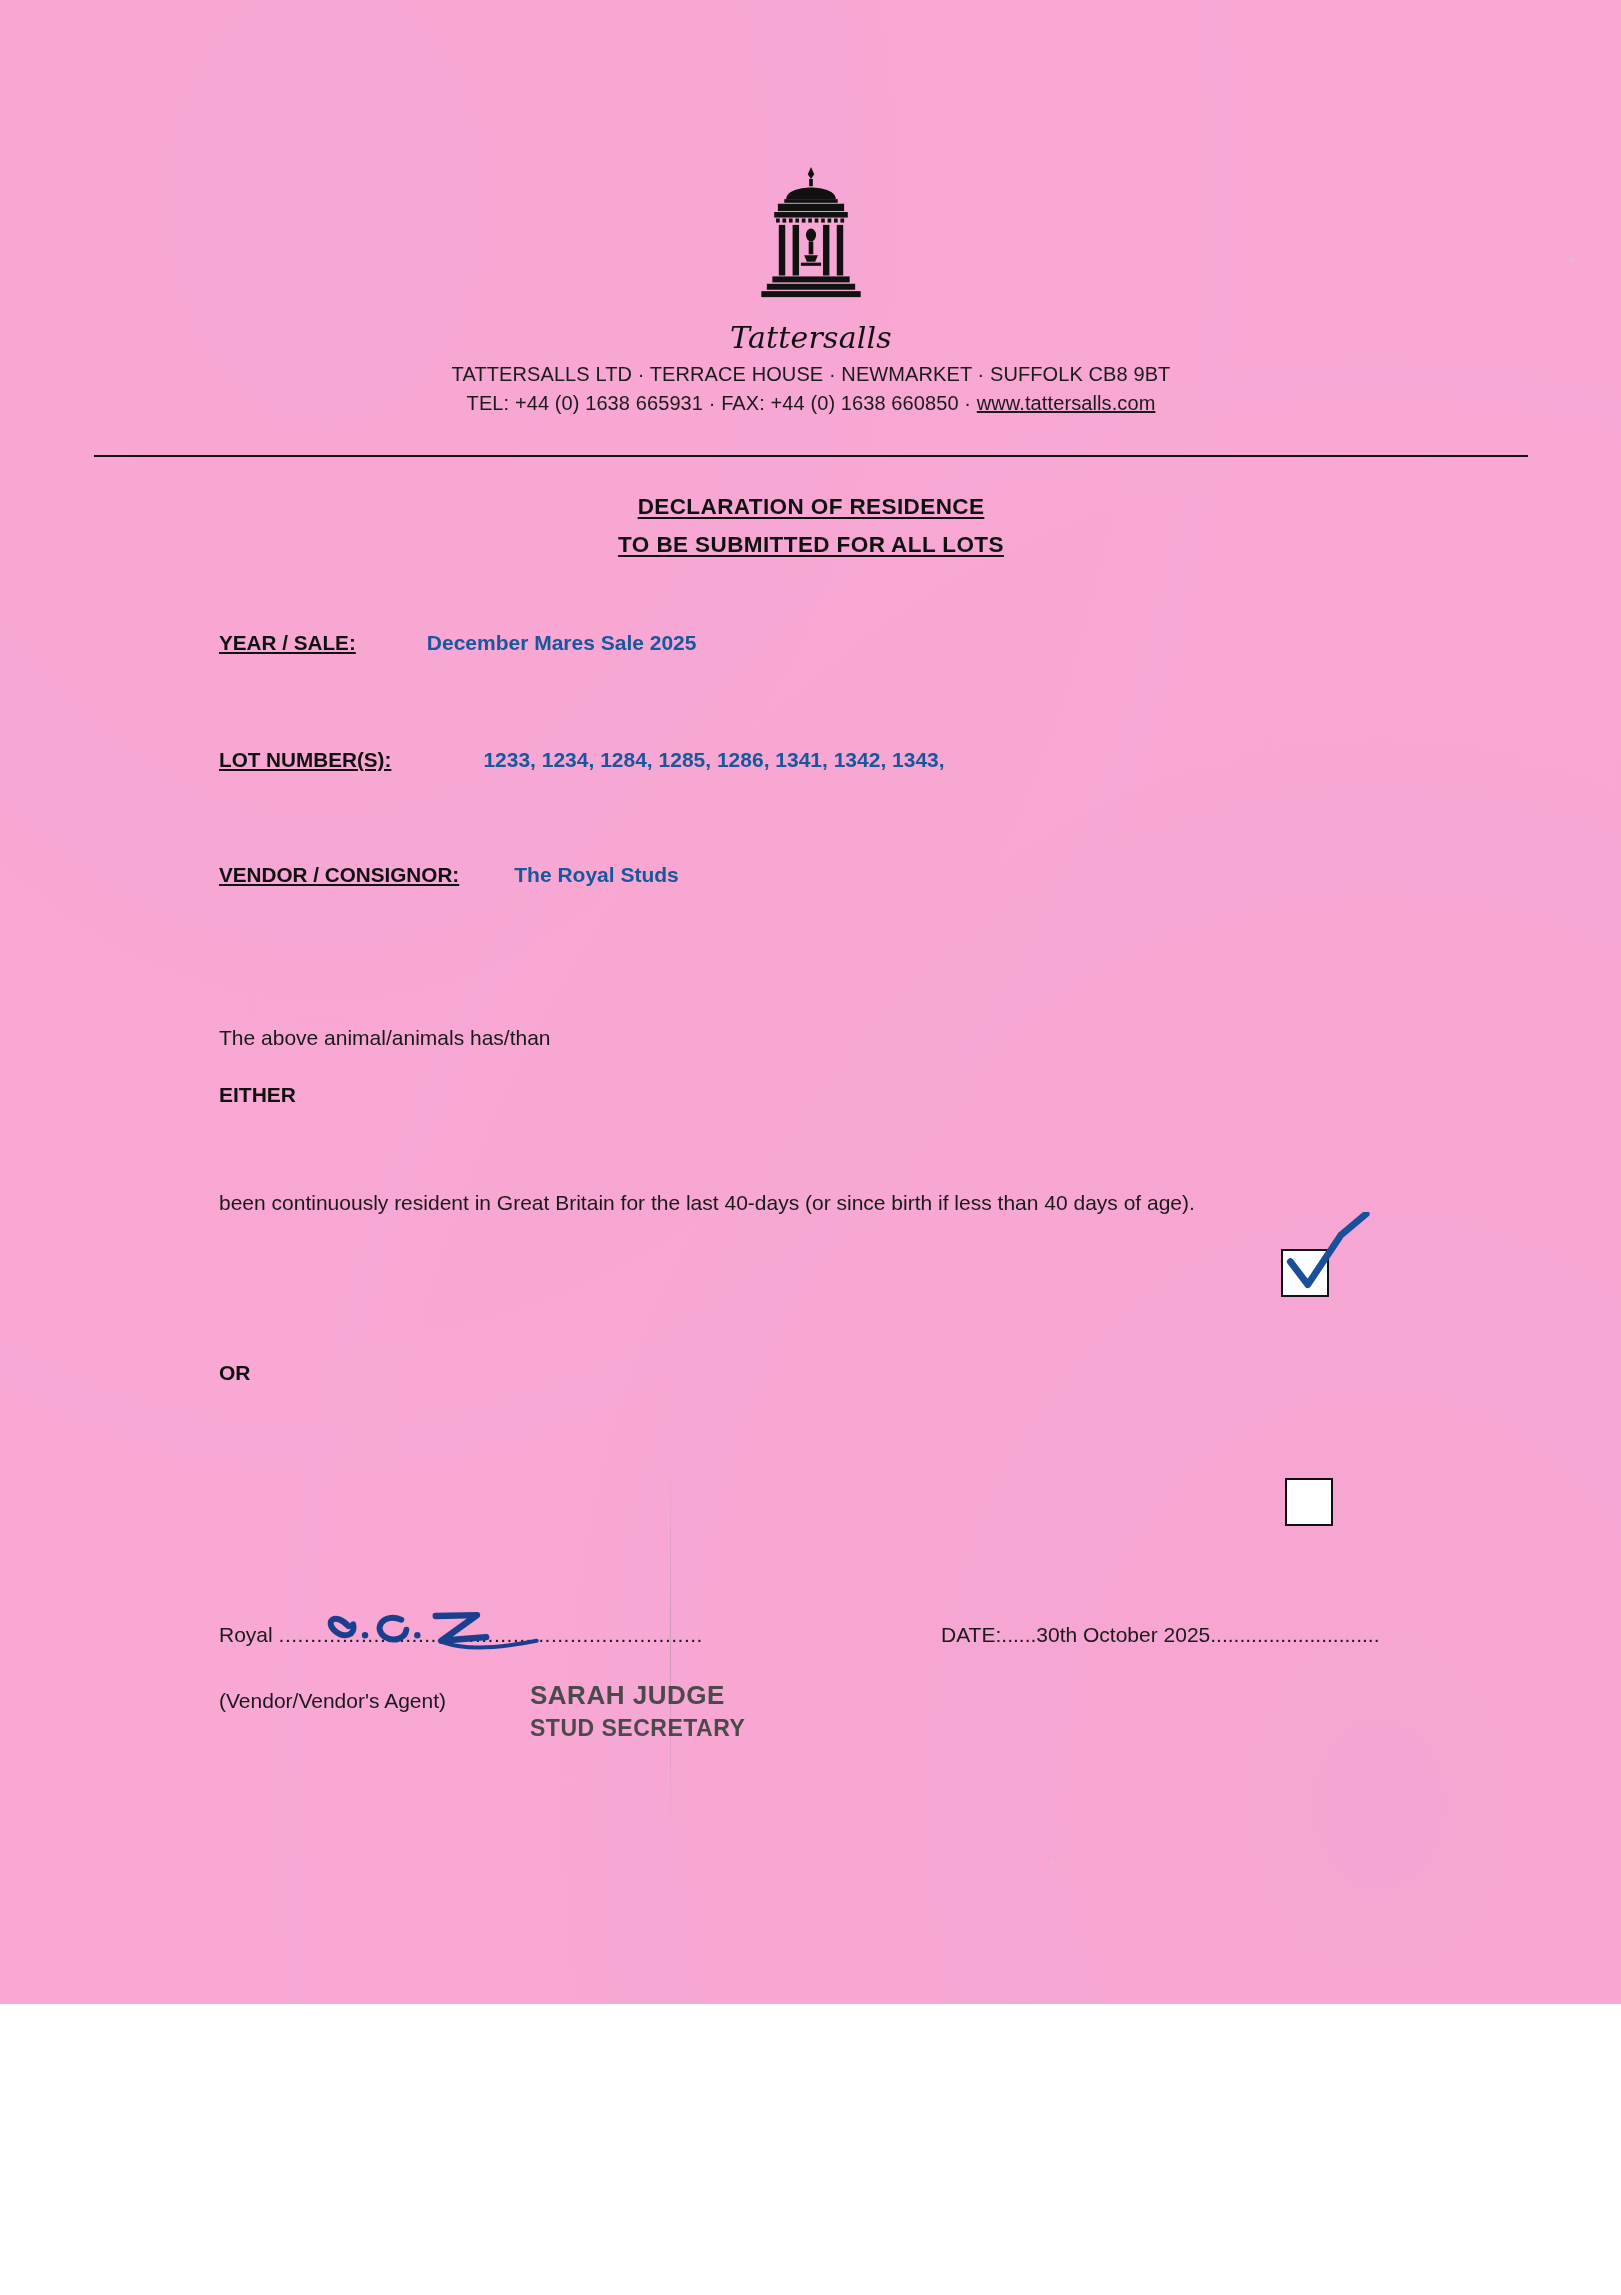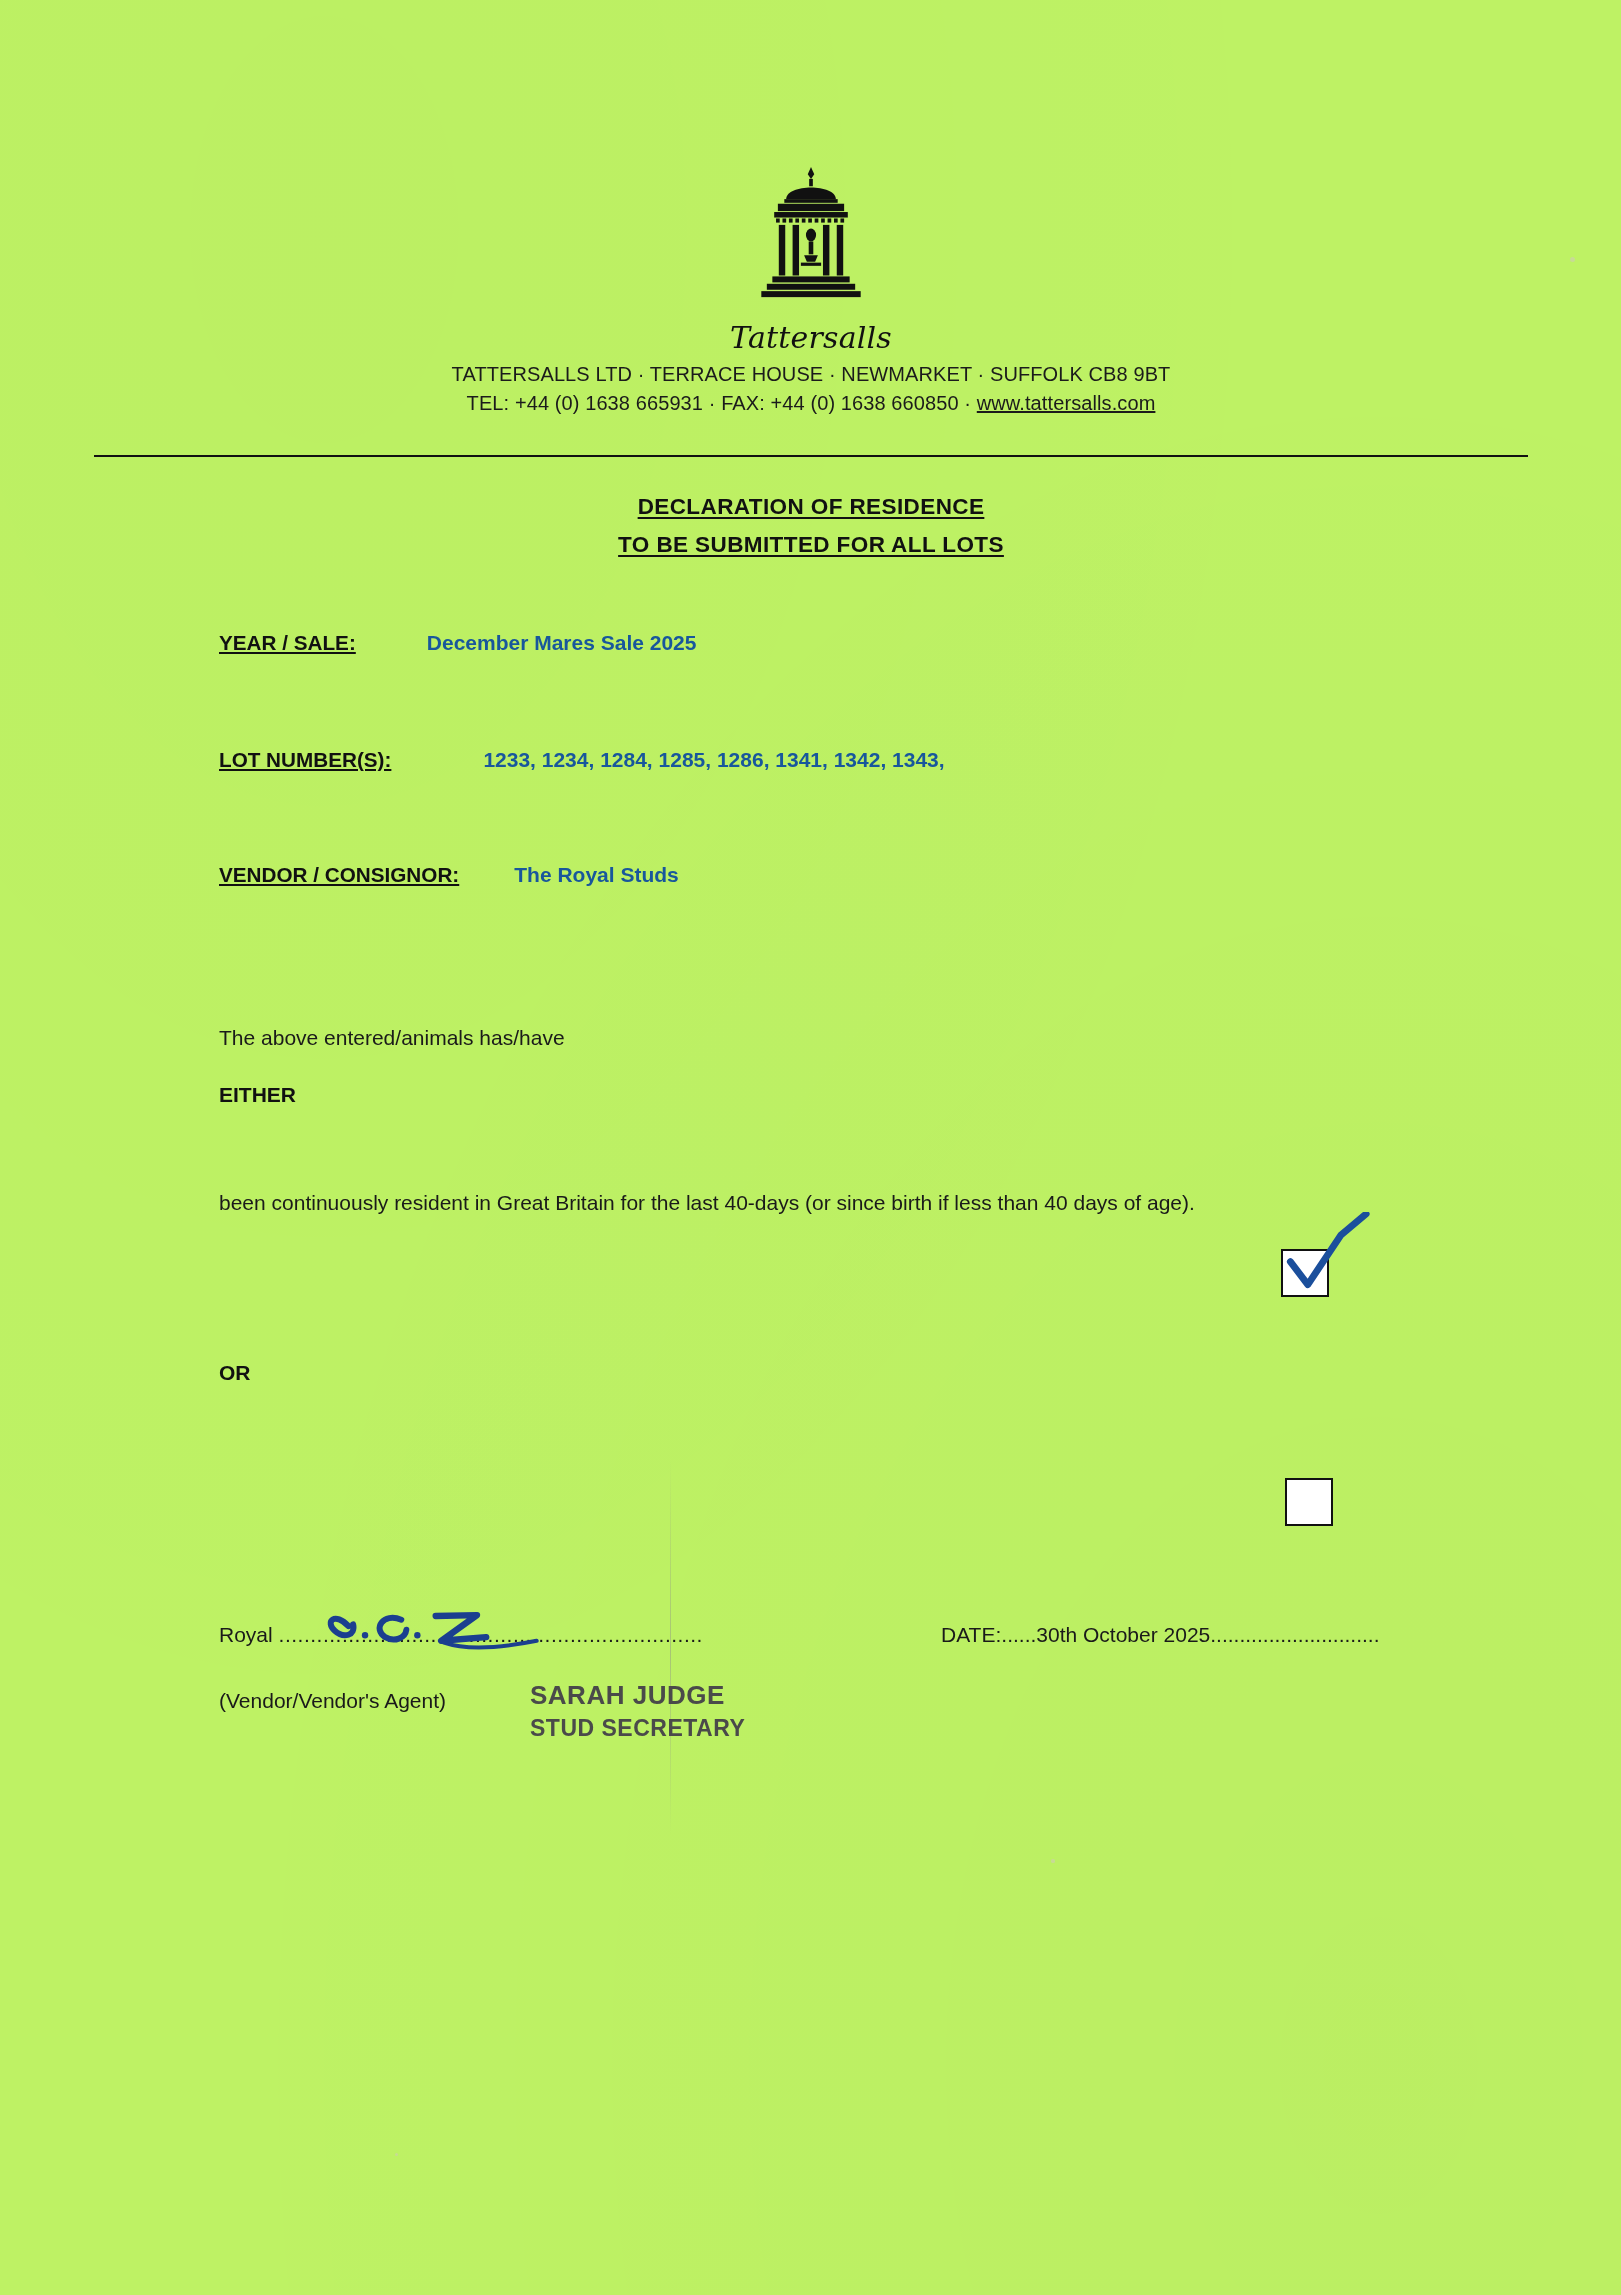--- a/index.html
+++ b/index.html
@@ -7,22 +7,22 @@
     padding: 0;
     background: #ffffff;
   }
   body {
     font-family: "Liberation Sans", sans-serif;
     color: #1a1a1a;
   }
   .page {
     position: relative;
     width: 1622px;
-    height: 2295px;
-    background: #bef264;
+    height: 2004px;
+    background: #f9a8d4;
     overflow: hidden;
   }
   
   .scan-tint {
     position: absolute;
     inset: 0;
     background:
       radial-gradient(ellipse at 20% 10%, rgba(0,0,0,0.012), rgba(0,0,0,0) 60%),
       radial-gradient(ellipse at 85% 90%, rgba(0,0,0,0.015), rgba(0,0,0,0) 65%);
     pointer-events: none;
@@ -300,21 +300,21 @@
   <div class="field" id="field-lots">
     <span class="field-label">LOT NUMBER(S):</span>
     <span class="field-value">1233, 1234, 1284, 1285, 1286, 1341, 1342, 1343,</span>
   </div>
 
   <div class="field" id="field-vendor">
     <span class="field-label">VENDOR / CONSIGNOR:</span>
     <span class="field-value">The Royal Studs</span>
   </div>
 
-  <div class="body-text" id="intro">The above entered/animals has/have</div>
+  <div class="body-text" id="intro">The above animal/animals has/than</div>
   <div class="body-text bold-word" id="either">EITHER</div>
   <div class="body-text" id="either-text">been continuously resident in Great Britain for the last 40-days (or since birth if less than 40 days of age).</div>
 
   <div class="checkbox" id="cb-either"></div>
   <svg class="tick" viewBox="0 0 220 200">
     <path d="M40 108 L78 158 L150 50 L205 4" fill="none" stroke="#1b4f9c" stroke-width="15" stroke-linecap="round" stroke-linejoin="round"></path>
   </svg>
 
   <div class="body-text bold-word" id="or">OR</div>
 

